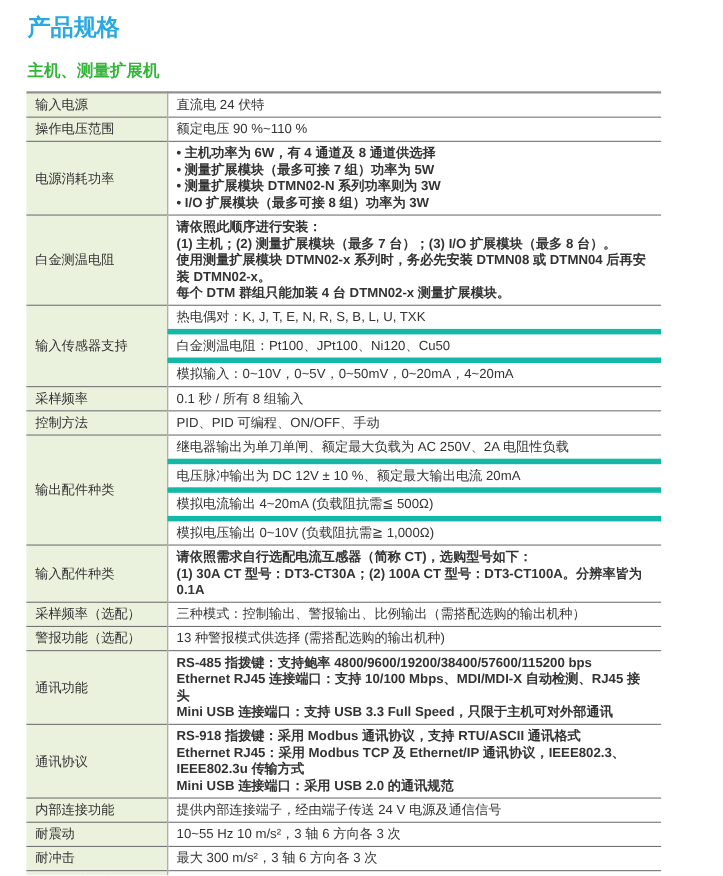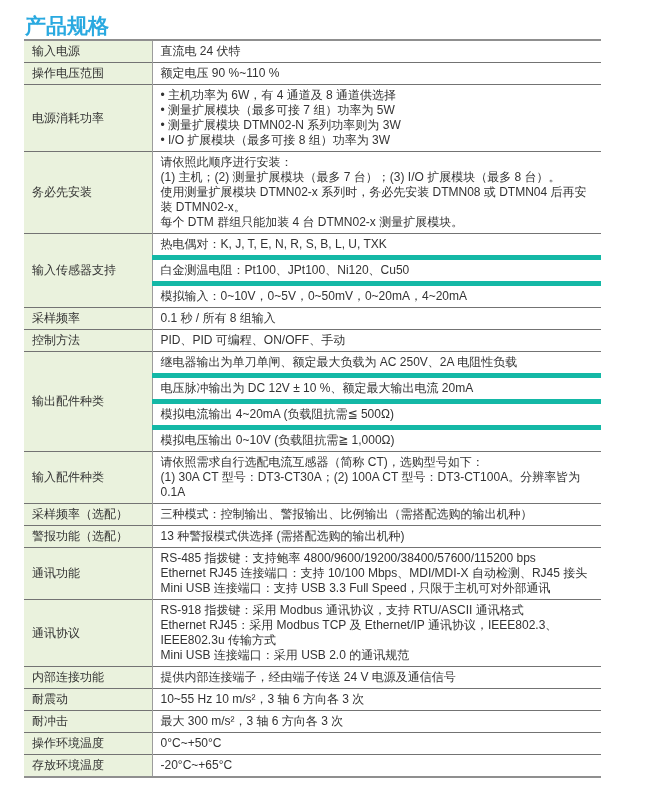--- a/index.html
+++ b/index.html
@@ -27,28 +27,29 @@
     word-break:break-word;
   }
   td.label{
     background:#eaf2dd;width:112px;
   }
   td.value{
     border-left:1px solid #9c9c9c;
   }
   tr.single td{height:15px;}
   tr.sub td.value{border-top:5px solid #14b8a6;}
-  .ln{line-height:15px;}
+  .ln{line-height:15px;font-weight:bold;}
 </style>
 </head>
 <body>
 
 <div class="page">
 
   <div class="page-title">产品规格</div>
+  <div class="section-title">主机、测量扩展机</div>
 
   <table class="spec">
     <colgroup>
         <col style="width:128px">
         <col>
       </colgroup>
 
     <tbody>
         <tr class="single">
       <td class="label">输入电源</td>
@@ -64,21 +65,21 @@
       <td class="label">电源消耗功率</td>
       <td class="value">
         <div class="ln">• 主机功率为 6W，有 4 通道及 8 通道供选择</div>
         <div class="ln">• 测量扩展模块（最多可接 7 组）功率为 5W</div>
         <div class="ln">• 测量扩展模块 DTMN02-N 系列功率则为 3W</div>
         <div class="ln">• I/O 扩展模块（最多可接 8 组）功率为 3W</div>
       </td>
     </tr>
 
     <tr>
-      <td class="label">务必先安装</td>
+      <td class="label">白金测温电阻</td>
       <td class="value">
         <div class="ln">请依照此顺序进行安装：</div>
         <div class="ln">(1) 主机；(2) 测量扩展模块（最多 7 台）；(3) I/O 扩展模块（最多 8 台）。</div>
         <div class="ln">使用测量扩展模块 DTMN02-x 系列时，务必先安装 DTMN08 或 DTMN04 后再安装 DTMN02-x。</div>
         <div class="ln">每个 DTM 群组只能加装 4 台 DTMN02-x 测量扩展模块。</div>
       </td>
     </tr>
 
     <tr class="single">
       <td class="label" rowspan="3">输入传感器支持</td>

